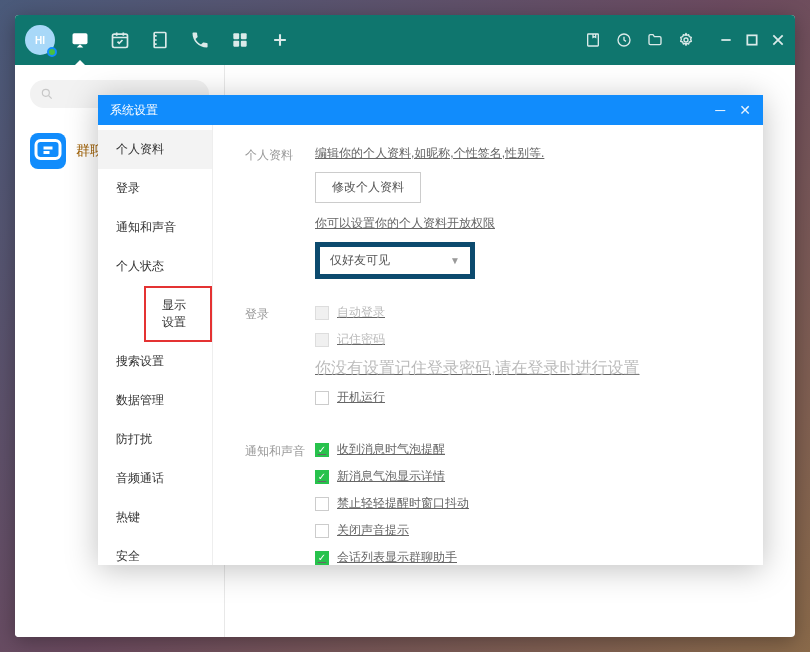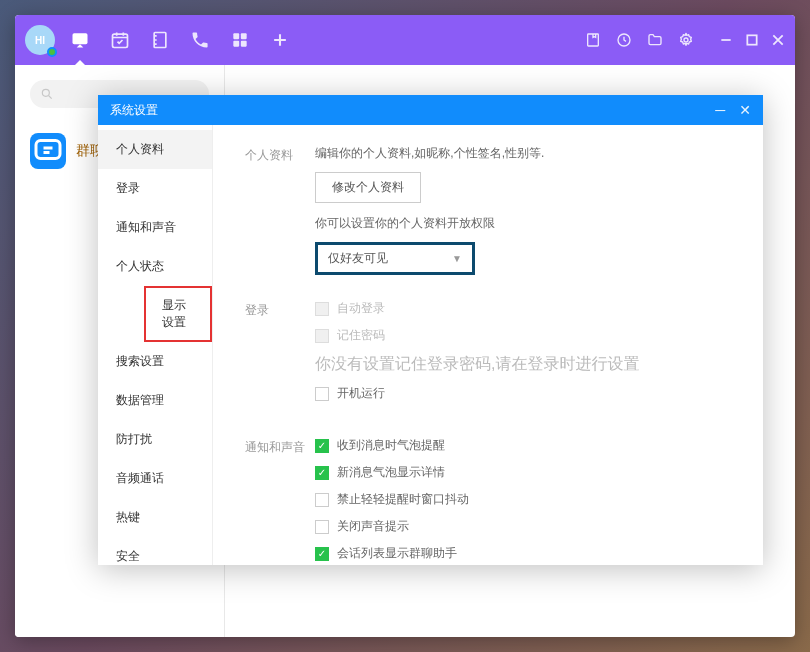--- a/index.html
+++ b/index.html
@@ -1,20 +1,20 @@
 <!DOCTYPE html>
 <html><head>
 <meta charset="utf-8">
 <style>
 * { margin: 0; padding: 0; box-sizing: border-box; font-family: "Microsoft YaHei", sans-serif; }
 body { width: 810px; height: 652px; overflow: hidden; position: relative; background: linear-gradient(135deg, #4a5a7a, #6b4a5f, #8a6a4a); }
 
 .main-app { position: absolute; top: 15px; left: 15px; right: 15px; bottom: 15px; background: #fff; border-radius: 4px; overflow: hidden; box-shadow: 0 4px 20px rgba(0,0,0,0.3); }
 
-.top-bar { height: 50px; background: #8b5cf6; display: flex; align-items: center; padding: 0 10px; }
+.top-bar { height: 50px; background: #0f766e; display: flex; align-items: center; padding: 0 10px; }
 .avatar { width: 30px; height: 30px; border-radius: 50%; background: #a8d8f8; position: relative; display: flex; align-items: center; justify-content: center; margin-right: 15px; }
 .avatar-badge { position: absolute; bottom: -2px; right: -2px; width: 10px; height: 10px; border-radius: 50%; background: #4abf3f; border: 2px solid #118cfc; }
 .avatar-text { color: #fff; font-size: 10px; font-weight: bold; }
 
 .nav-icons { display: flex; gap: 20px; align-items: center; }
 .nav-icon { width: 20px; height: 20px; color: #fff; opacity: 0.85; cursor: pointer; display: flex; align-items: center; justify-content: center; position: relative; }
 .nav-icon.active { opacity: 1; }
 .nav-icon.active::after { content: ''; position: absolute; bottom: -15px; left: 50%; transform: translateX(-50%); border: 5px solid transparent; border-bottom-color: #fff; }
 
 .top-right { margin-left: auto; display: flex; gap: 15px; align-items: center; }
@@ -36,24 +36,24 @@
 
 .dialog-body { flex: 1; display: flex; overflow: hidden; gap: 7px; }
 .settings-nav { width: 115px; background: #fff; border-right: 1px solid #eee; padding-top: 5px; }
 .settings-nav-item { padding: 11px 18px; font-size: 12px; color: #333; cursor: pointer; }
 .settings-nav-item.selected { background: #f3f3f3; }
 .settings-nav-item.highlighted { border: 2px solid #e43232; padding: 9px 16px; margin-left: 46px; }
 
 .settings-content { flex: 1; padding: 20px 25px; overflow-y: auto; font-size: 12px; color: #666; }
 .section { display: flex; margin-bottom: 25px; }
 .section-label { width: 70px; color: #999; font-size: 12px; padding-top: 2px; }
-.section-body { flex: 1; }
+.section-body { flex: 1; text-decoration: underline; }
 .section-text { font-size: 12px; color: #666; margin-bottom: 10px; }
 .btn { display: inline-block; border: 1px solid #ccc; padding: 6px 16px; font-size: 12px; color: #555; background: #fff; cursor: pointer; margin-bottom: 12px; }
-.select { display: inline-flex; align-items: center; border: 3px solid #0c4a6e; padding: 5px 10px; font-size: 12px; color: #555; background: #fff; cursor: pointer; width: 160px; justify-content: space-between; }
+.select { display: inline-flex; align-items: center; border: 5px solid #0c4a6e; padding: 5px 10px; font-size: 12px; color: #555; background: #fff; cursor: pointer; width: 160px; justify-content: space-between; }
 .select-arrow { font-size: 10px; color: #999; }
 
 .checkbox-row { display: flex; align-items: center; gap: 8px; margin-bottom: 10px; font-size: 12px; color: #666; }
 .checkbox-row.disabled { color: #bbb; }
 .checkbox { width: 14px; height: 14px; border: 1px solid #ccc; background: #fff; display: flex; align-items: center; justify-content: center; flex-shrink: 0; }
 .checkbox.checked { background: #27c24c; border-color: #27c24c; }
 .checkbox.disabled { background: #f0f0f0; border-color: #ddd; }
 .check-mark { color: #fff; font-size: 10px; line-height: 1; }
 .hint-text { font-size: 16px; color: #bbb; margin: 4px 0 10px 0; }
 

